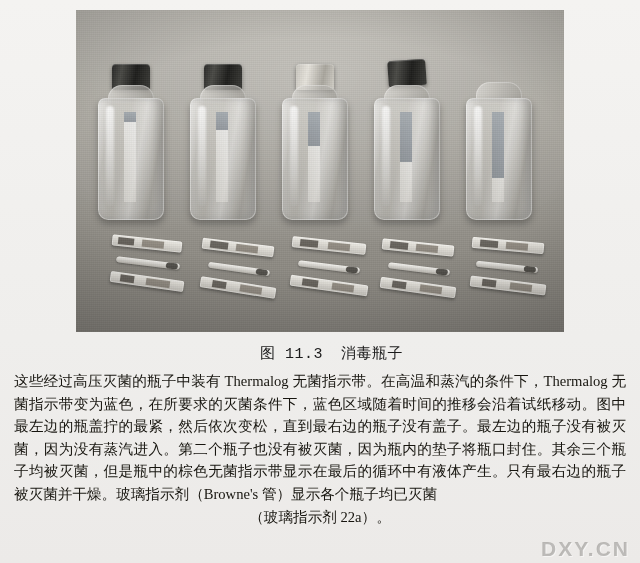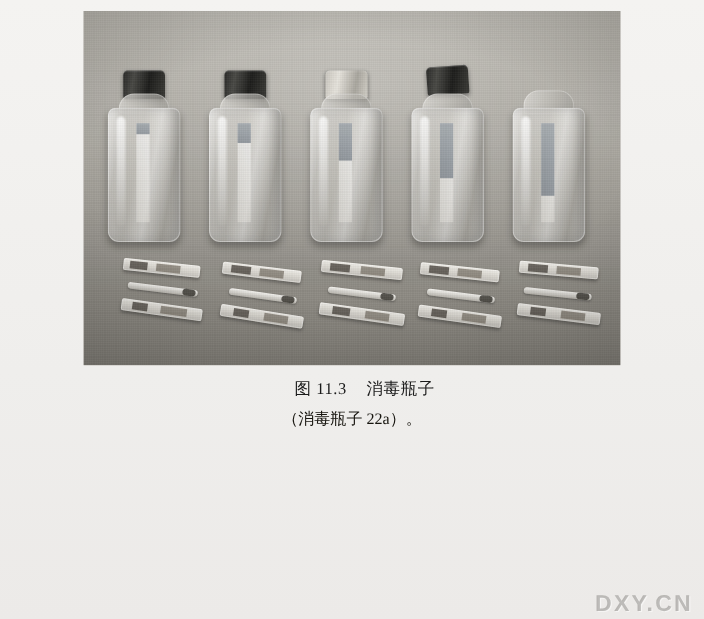--- a/index.html
+++ b/index.html
@@ -169,21 +169,21 @@
   }
 
   
   .fig-caption {
     position: absolute;
     left: 0; right: 0;
     top: 344px;
     text-align: center;
     font-size: 15px;
     letter-spacing: .5px;
-    font-family: Liberation Serif, serif;
+    font-family: Liberation Mono, monospace;
     padding-left: 23px;
   }
   .fig-caption .num { margin-right: 18px; }
 
   .body-text {
     position: absolute;
     left: 14px;
     top: 370px;
     width: 612px;
     font-size: 14.6px;
@@ -337,17 +337,18 @@
 
     <div class="photo-grain"></div>
     <div class="photo-vignette"></div>
   </div>
 
   <div class="fig-caption">
     <span class="num">图 11.3</span><span>消毒瓶子</span>
   </div>
 
   <div class="body-text">
-    <p class="centered-note">（消毒瓶子 22a）。</p>
+    <p>这些经过高压灭菌的瓶子中装有 Thermalog 无菌指示带。在高温和蒸汽的条件下，Thermalog 无菌指示带变为蓝色，在所要求的灭菌条件下，蓝色区域随着时间的推移会沿着试纸移动。图中最左边的瓶盖拧的最紧，然后依次变松，直到最右边的瓶子没有盖子。最左边的瓶子没有被灭菌，因为没有蒸汽进入。第二个瓶子也没有被灭菌，因为瓶内的垫子将瓶口封住。其余三个瓶子均被灭菌，但是瓶中的棕色无菌指示带显示在最后的循环中有液体产生。只有最右边的瓶子被灭菌并干燥。玻璃指示剂（Browne's 管）显示各个瓶子均已灭菌</p>
+    <p class="centered-note">（玻璃指示剂 22a）。</p>
   </div>
 
   <div class="watermark">DXY.CN</div>
 </div>
 
 </body></html>

